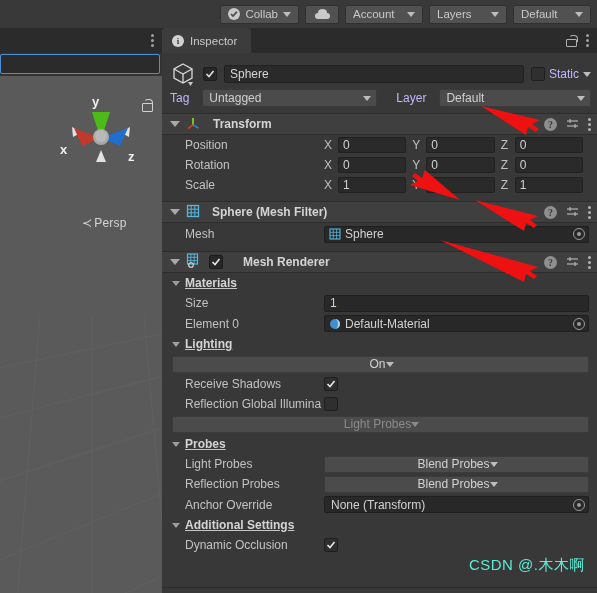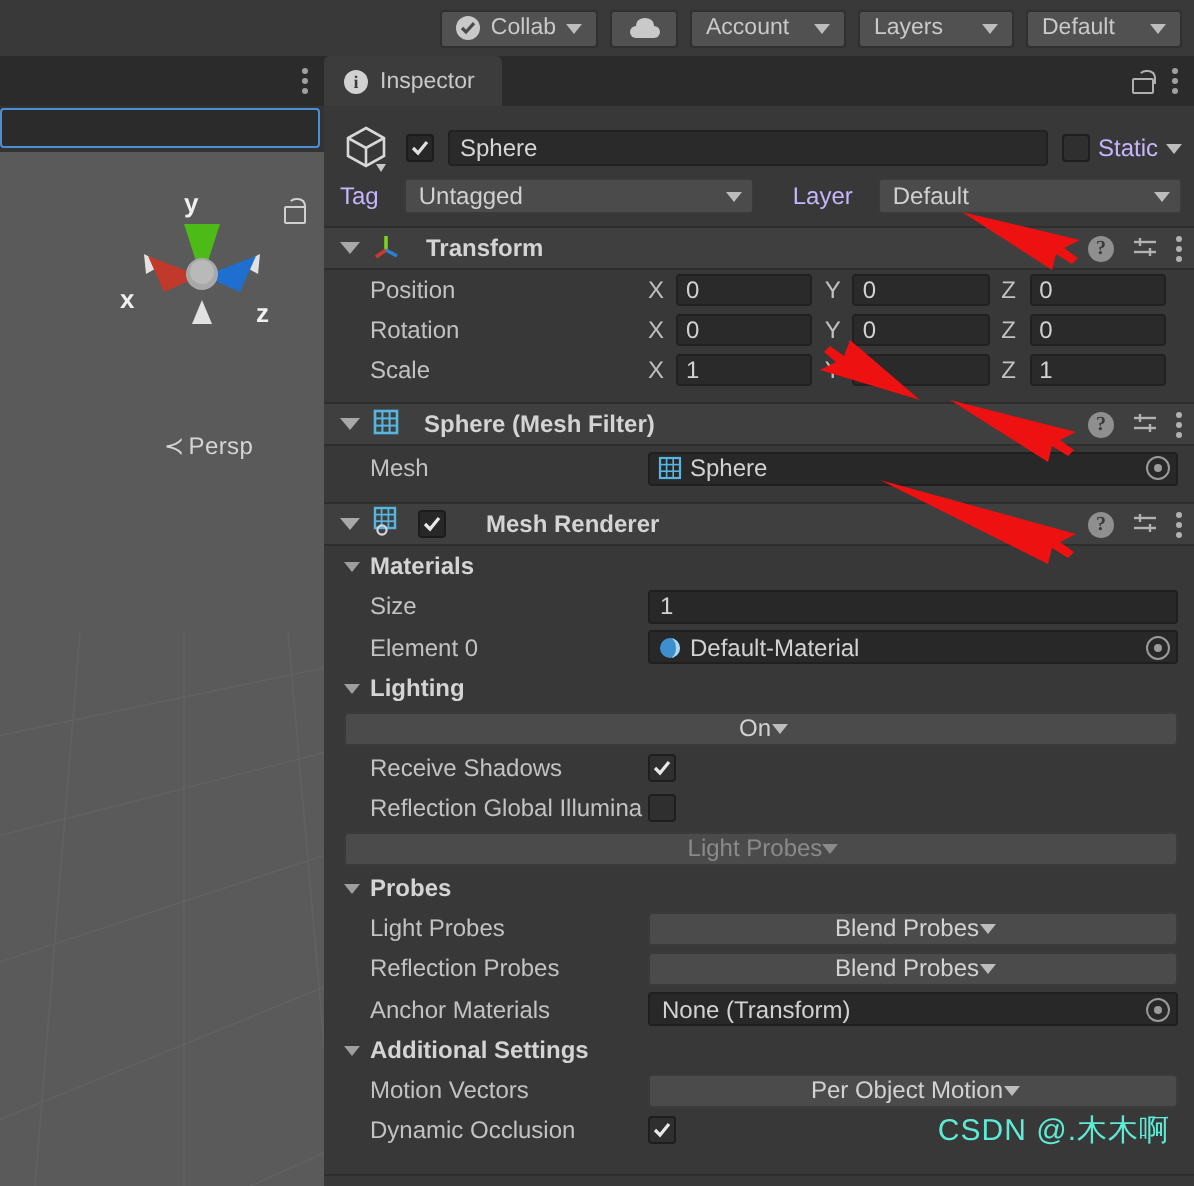--- a/index.html
+++ b/index.html
@@ -204,21 +204,21 @@
     padding: 0 4px 0 6px; color: #d2d2d2; font-size: 12px; margin-right: 8px;
   }
   .dropdown.disabled { color: #8a8a8a; }
   .dropdown.disabled .tri-down { border-top-color: #8a8a8a; }
   .prow-chk {
     width: 14px; height: 14px; background: #2f2f2f; border: 1px solid #1e1e1e; border-radius: 2px;
     display: flex; align-items: center; justify-content: center; flex: none;
   }
 
   
-  .section-row { display: flex; align-items: center; height: 20px; padding-left: 10px; gap: 5px; }
+  .section-row { display: flex; align-items: center; height: 20px; padding-left: 10px; gap: 5px; text-decoration: underline; }
   .sec-tri {
     width: 0; height: 0; border-left: 4.5px solid transparent; border-right: 4.5px solid transparent;
     border-top: 5.5px solid #9e9e9e; flex: none;
   }
   .sec-title { font-weight: bold; font-size: 12px; color: #d4d4d4; }
 
   .mini-mesh { width: 12px; height: 12px; flex: none; }
   .mat-ball { width: 12px; height: 12px; flex: none; }
 
   .bottom-rule {
@@ -623,39 +623,32 @@
         </span>
       </div>
       <div class="prow">
         <span class="plabel">Reflection Probes</span>
         <span class="dropdown">
           <span>Blend Probes</span>
           <span class="tri-down"></span>
         </span>
       </div>
       <div class="prow" style="height:21px">
-        <span class="plabel">Anchor Materials</span>
+        <span class="plabel">Anchor Override</span>
         <span class="obj-field">
           <span class="ofname" style="padding-left:2px">None (Transform)</span>
           <span class="target-dot">
               <i></i>
             </span>
         </span>
       </div>
 
       <div class="section-row">
         <span class="sec-tri"></span>
         <span class="sec-title">Additional Settings</span>
-      </div>
-      <div class="prow">
-        <span class="plabel">Motion Vectors</span>
-        <span class="dropdown">
-          <span>Per Object Motion</span>
-          <span class="tri-down"></span>
-        </span>
       </div>
       <div class="prow">
         <span class="plabel">Dynamic Occlusion</span>
         <span class="prow-chk">
           <svg width="10" height="10" viewBox="0 0 10 10">
               <path d="M1.5 5 L4 7.5 L8.5 2" stroke="#e8e8e8" stroke-width="1.6" fill="none"></path>
             </svg>
         </span>
       </div>
 

